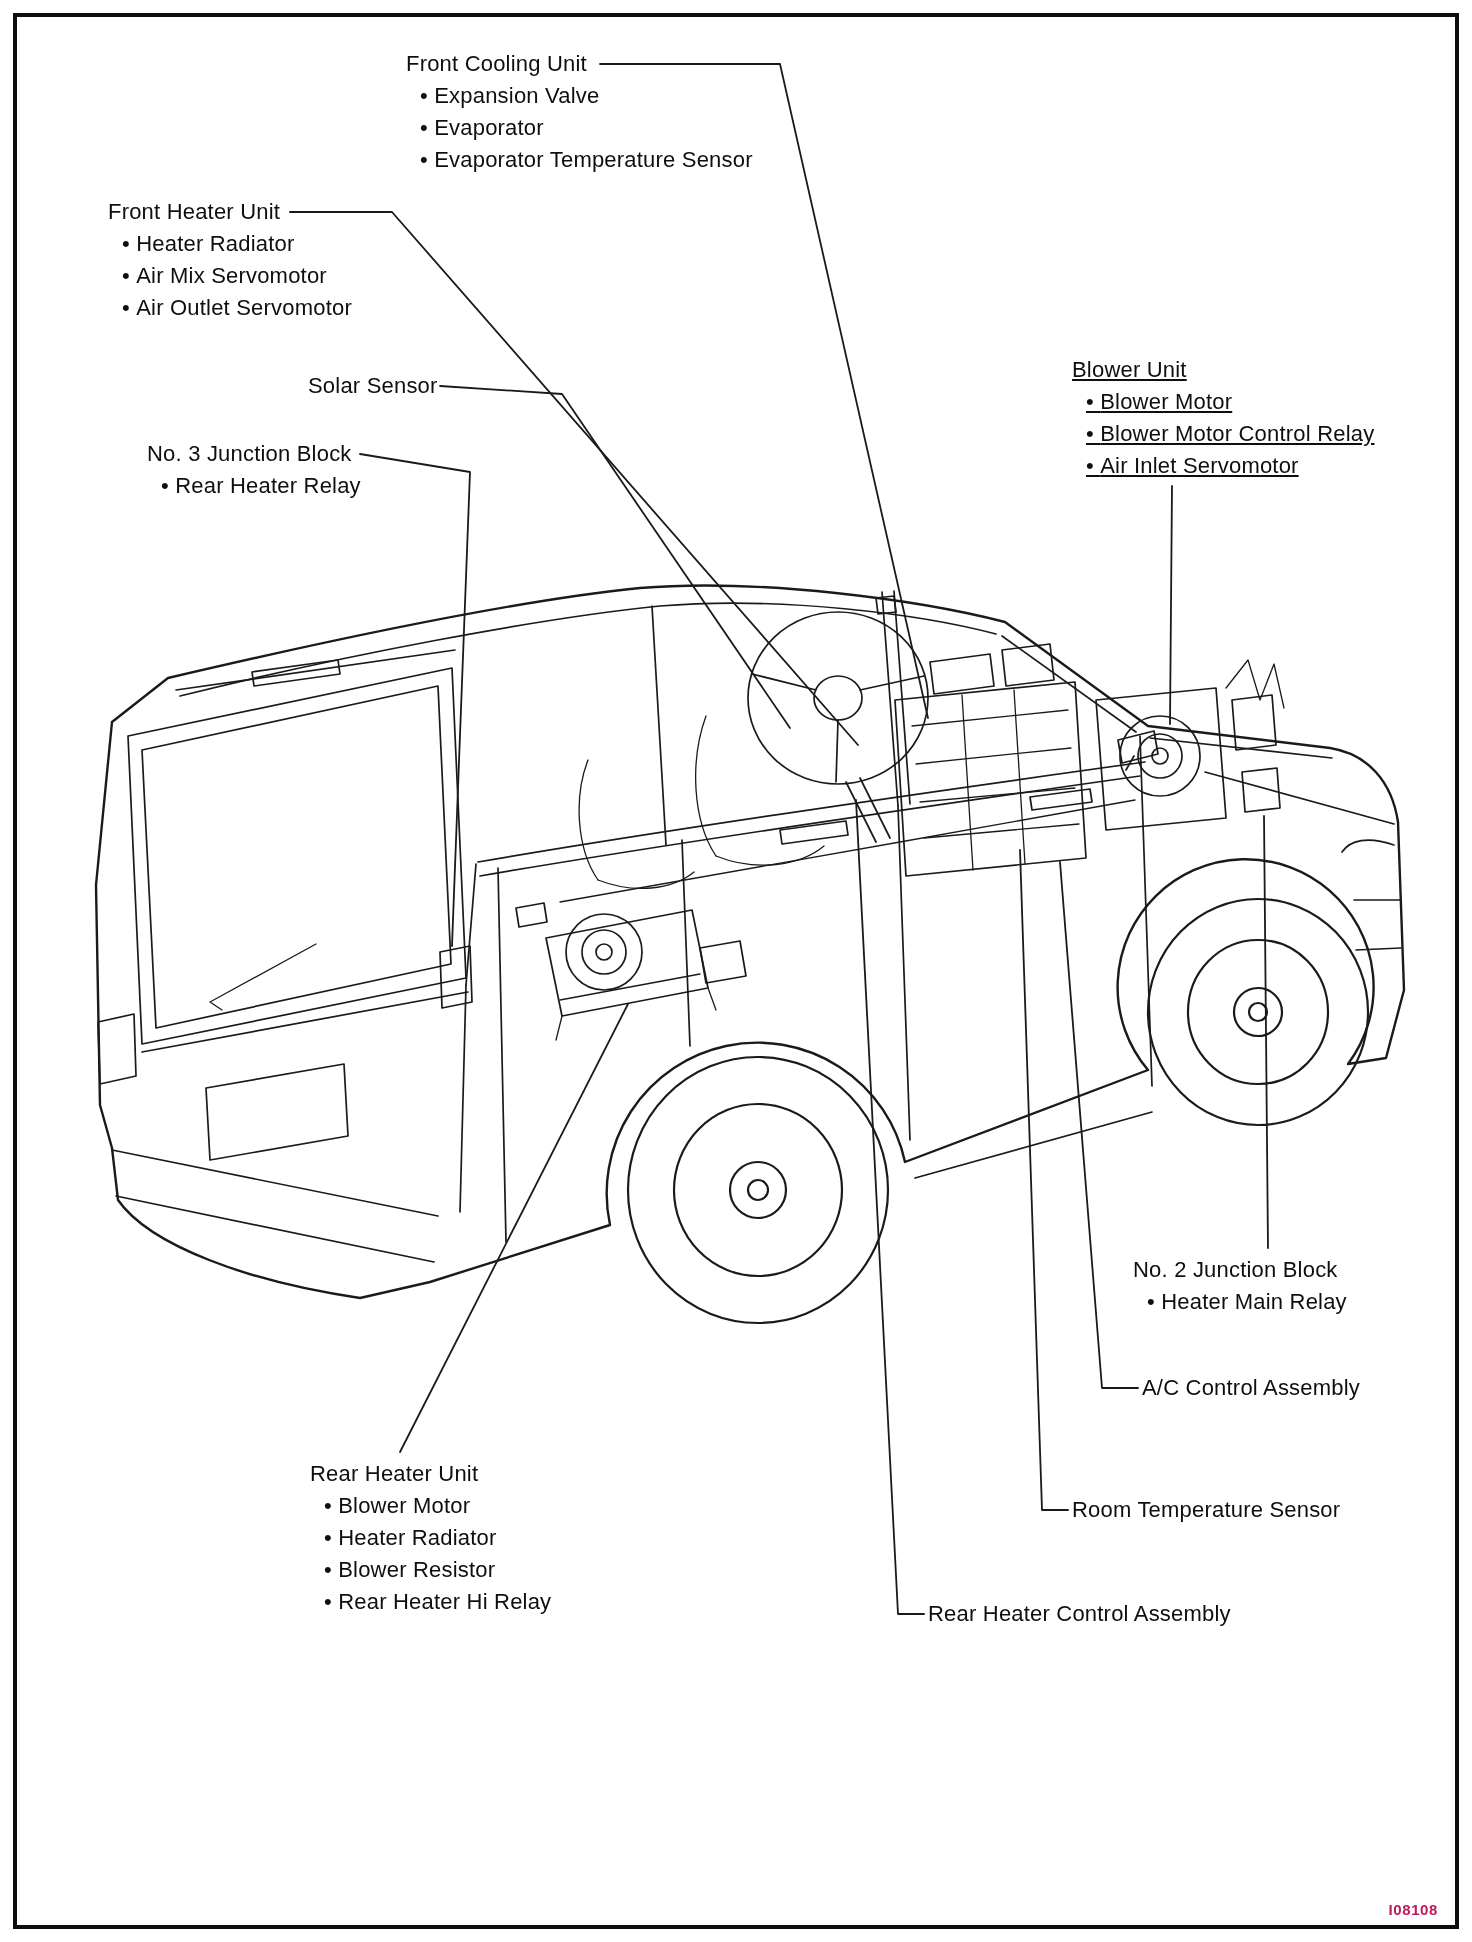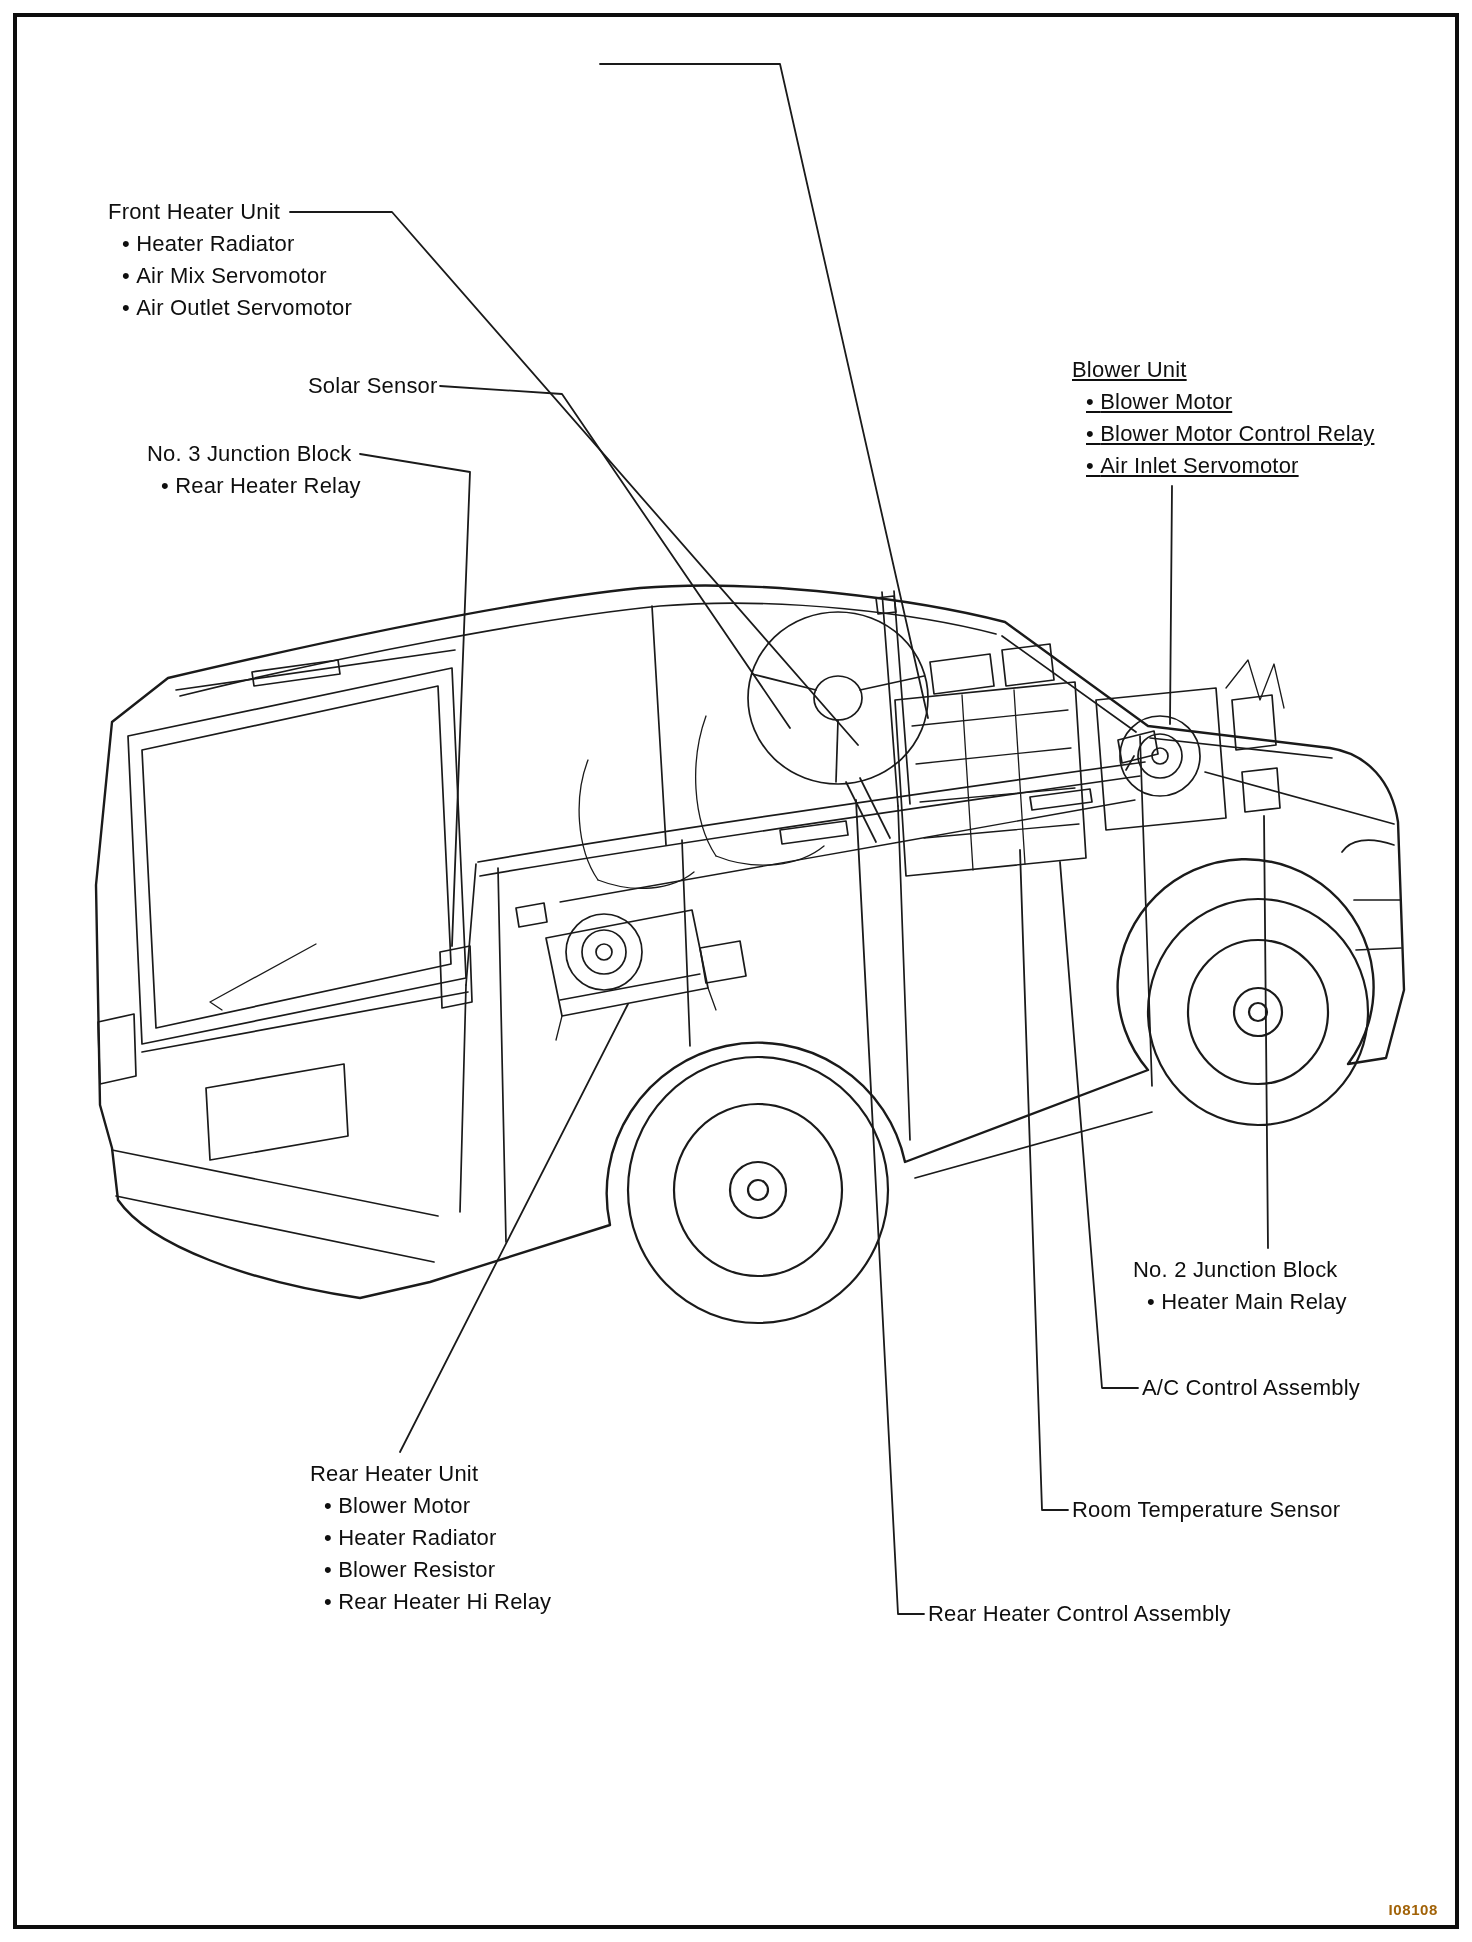--- a/index.html
+++ b/index.html
@@ -27,21 +27,21 @@
   .g-lead  { stroke-width:1.8; }
   .callout {
     position:absolute;
     font-size:22px; line-height:32px; letter-spacing:0.2px;
     white-space:nowrap;
   }
   .callout ul { list-style:none; margin-left:14px; }
   .callout li::before { content:"\2022\00a0"; }
   .fig-code {
     position:absolute; right:34px; bottom:24px;
-    font-size:15px; font-weight:bold; letter-spacing:0.6px; color:#a16207;
+    font-size:15px; font-weight:bold; letter-spacing:0.6px; color:#be185d;
   }
 </style>
 </head>
 <body>
 
 <div class="page">
   <div class="frame"></div>
 
   <svg class="diagram" width="1472" height="1942" viewBox="0 0 1472 1942">
 
@@ -170,20 +170,28 @@
       <path d="M 360 454 L 470 472 L 452 946"></path>
       <path d="M 1172 486 L 1170 724"></path>
       <path d="M 1264 816 L 1268 1248"></path>
       <path d="M 1060 862 L 1102 1388 L 1138 1388"></path>
       <path d="M 1020 850 L 1042 1510 L 1068 1510"></path>
       <path d="M 856 800 L 898 1614 L 924 1614"></path>
       <path d="M 400 1452 L 628 1004"></path>
     </g>
   </svg>
 
+  <div class="callout" style="left:406px; top:48px;">
+    <div>Front Cooling Unit</div>
+    <ul>
+      <li>Expansion Valve</li>
+      <li>Evaporator</li>
+      <li>Evaporator Temperature Sensor</li>
+    </ul>
+  </div>
 
   <div class="callout" style="left:108px; top:196px;">
     <div>Front Heater Unit</div>
     <ul>
       <li>Heater Radiator</li>
       <li>Air Mix Servomotor</li>
       <li>Air Outlet Servomotor</li>
     </ul>
   </div>
 

